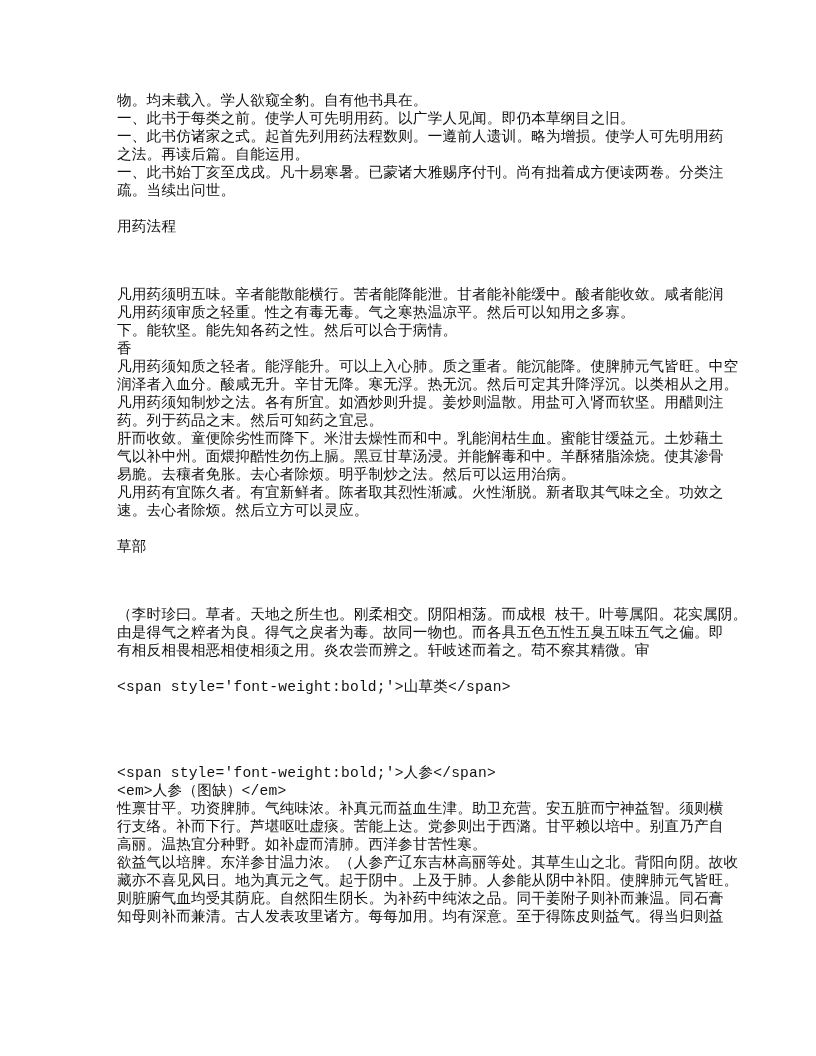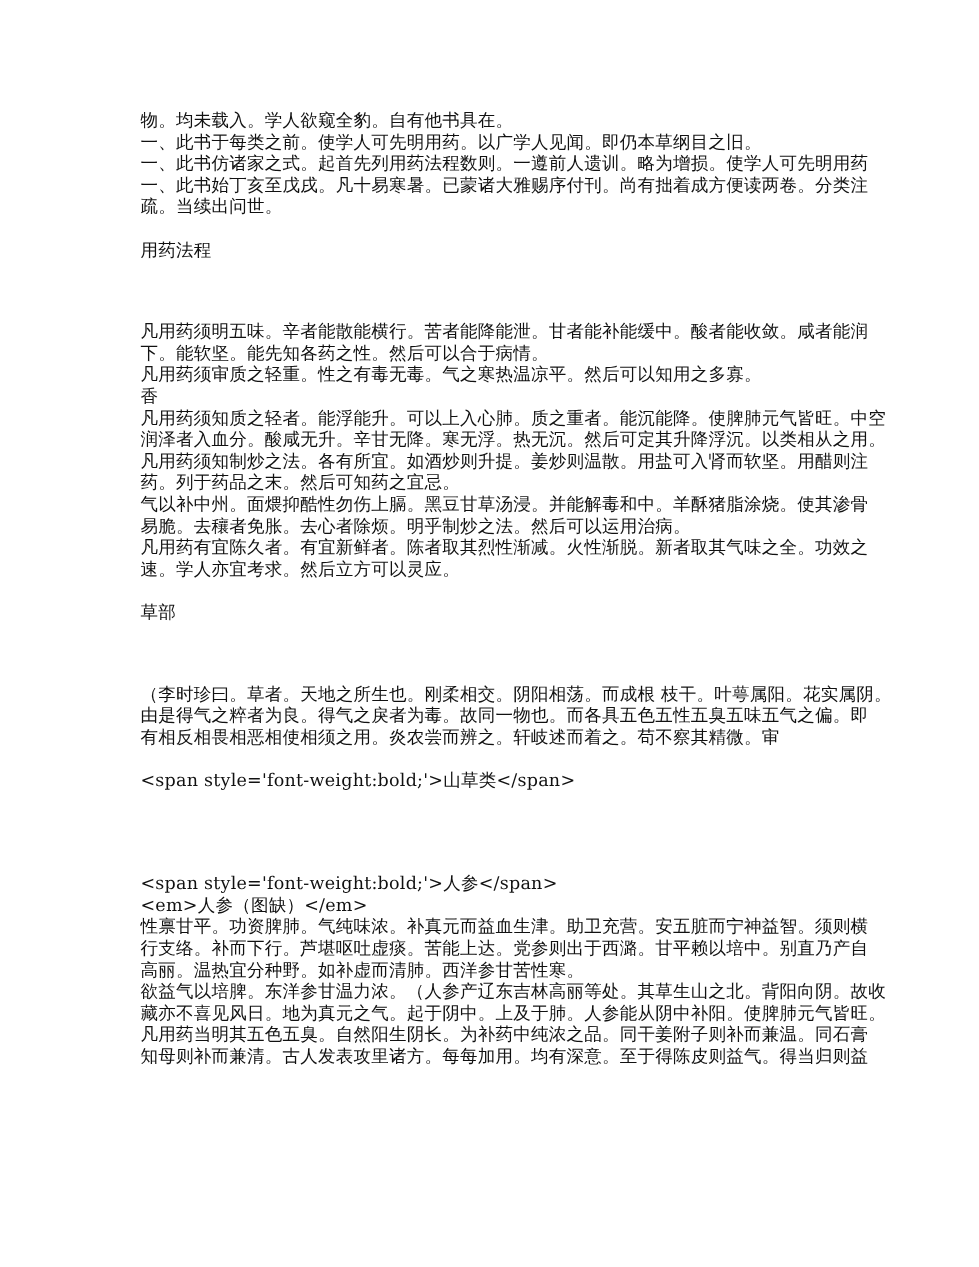--- a/index.html
+++ b/index.html
@@ -1,53 +1,55 @@
 <!DOCTYPE html>
 <html><head>
 <meta charset="utf-8">
 <style>
   html, body { margin:0; padding:0; background:#ffffff; }
   body { width:816px; height:1056px; position:relative; overflow:hidden;
          font-family:"DejaVu Serif","Liberation Serif",serif; color:#111; }
   .page { position:absolute; left:117px; top:92px; width:586px;
           font-size:14.6px; line-height:18px; letter-spacing:0.2px; }
-  .line { white-space:nowrap; display:block; height:18px; overflow:visible; }
+  .line { white-space:nowrap; display:block; height:18px; overflow:visible;font-family:Liberation Mono, monospace; }
   .gap1 { height:18px; }
   .gap3 { height:50px; }
 </style>
 </head>
 <body>
 
 <div class="page">
 
   <div>
     <span class="line">物。均未载入。学人欲窥全豹。自有他书具在。</span>
     <span class="line">一、此书于每类之前。使学人可先明用药。以广学人见闻。即仍本草纲目之旧。</span>
     <span class="line">一、此书仿诸家之式。起首先列用药法程数则。一遵前人遗训。略为增损。使学人可先明用药</span>
+    <span class="line">之法。再读后篇。自能运用。</span>
     <span class="line">一、此书始丁亥至戊戌。凡十易寒暑。已蒙诸大雅赐序付刊。尚有拙着成方便读两卷。分类注</span>
     <span class="line">疏。当续出问世。</span>
   </div>
 
   <div class="gap1"></div>
   <span class="line">用药法程</span>
   <div class="gap3"></div>
 
   <div>
     <span class="line">凡用药须明五味。辛者能散能横行。苦者能降能泄。甘者能补能缓中。酸者能收敛。咸者能润</span>
+    <span class="line">凡用药须审质之轻重。性之有毒无毒。气之寒热温凉平。然后可以知用之多寡。</span>
     <span class="line">下。能软坚。能先知各药之性。然后可以合于病情。</span>
-    <span class="line">凡用药须审质之轻重。性之有毒无毒。气之寒热温凉平。然后可以知用之多寡。</span>
     <span class="line">香</span>
     <span class="line">凡用药须知质之轻者。能浮能升。可以上入心肺。质之重者。能沉能降。使脾肺元气皆旺。中空</span>
     <span class="line">润泽者入血分。酸咸无升。辛甘无降。寒无浮。热无沉。然后可定其升降浮沉。以类相从之用。</span>
     <span class="line">凡用药须知制炒之法。各有所宜。如酒炒则升提。姜炒则温散。用盐可入肾而软坚。用醋则注</span>
     <span class="line">药。列于药品之末。然后可知药之宜忌。</span>
+    <span class="line">肝而收敛。童便除劣性而降下。米泔去燥性而和中。乳能润枯生血。蜜能甘缓益元。土炒藉土</span>
     <span class="line">气以补中州。面煨抑酷性勿伤上膈。黑豆甘草汤浸。并能解毒和中。羊酥猪脂涂烧。使其渗骨</span>
     <span class="line">易脆。去穰者免胀。去心者除烦。明乎制炒之法。然后可以运用治病。</span>
     <span class="line">凡用药有宜陈久者。有宜新鲜者。陈者取其烈性渐减。火性渐脱。新者取其气味之全。功效之</span>
-    <span class="line">速。学人亦宜考求。然后立方可以灵应。</span>
+    <span class="line">速。去心者除烦。然后立方可以灵应。</span>
   </div>
 
   <div class="gap1"></div>
   <span class="line">草部</span>
   <div class="gap3"></div>
 
   <div>
     <span class="line">（李时珍曰。草者。天地之所生也。刚柔相交。阴阳相荡。而成根 枝干。叶萼属阳。花实属阴。</span>
     <span class="line">由是得气之粹者为良。得气之戾者为毒。故同一物也。而各具五色五性五臭五味五气之偏。即</span>
     <span class="line">有相反相畏相恶相使相须之用。炎农尝而辨之。轩岐述而着之。苟不察其精微。审</span>
@@ -58,17 +60,17 @@
   <div class="gap3" style="height:68px"></div>
 
   <div>
     <span class="line">&lt;span style='font-weight:bold;'&gt;人参&lt;/span&gt;</span>
     <span class="line">&lt;em&gt;人参（图缺）&lt;/em&gt;</span>
     <span class="line">性禀甘平。功资脾肺。气纯味浓。补真元而益血生津。助卫充营。安五脏而宁神益智。须则横</span>
     <span class="line">行支络。补而下行。芦堪呕吐虚痰。苦能上达。党参则出于西潞。甘平赖以培中。别直乃产自</span>
     <span class="line">高丽。温热宜分种野。如补虚而清肺。西洋参甘苦性寒。</span>
     <span class="line">欲益气以培脾。东洋参甘温力浓。（人参产辽东吉林高丽等处。其草生山之北。背阳向阴。故收</span>
     <span class="line">藏亦不喜见风日。地为真元之气。起于阴中。上及于肺。人参能从阴中补阳。使脾肺元气皆旺。</span>
-    <span class="line">凡用药当明其五色五臭。自然阳生阴长。为补药中纯浓之品。同干姜附子则补而兼温。同石膏</span>
+    <span class="line">则脏腑气血均受其荫庇。自然阳生阴长。为补药中纯浓之品。同干姜附子则补而兼温。同石膏</span>
     <span class="line">知母则补而兼清。古人发表攻里诸方。每每加用。均有深意。至于得陈皮则益气。得当归则益</span>
   </div>
 
 </div>
 
 </body></html>

